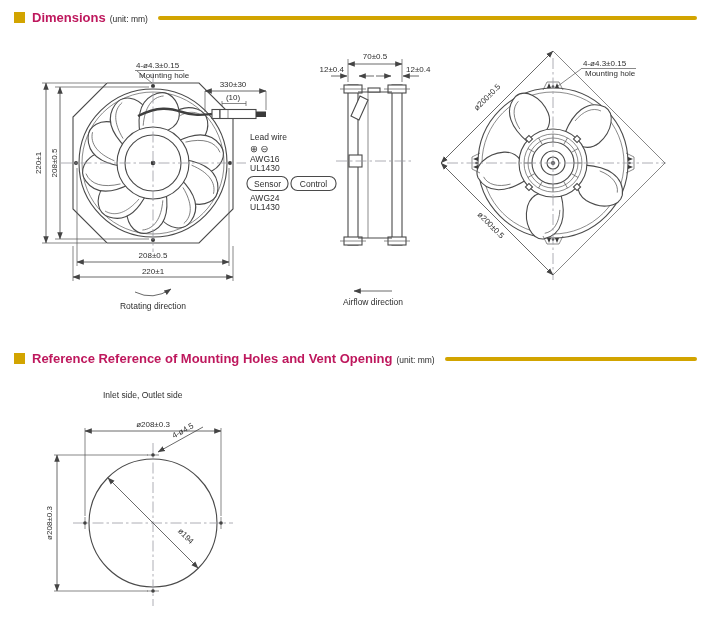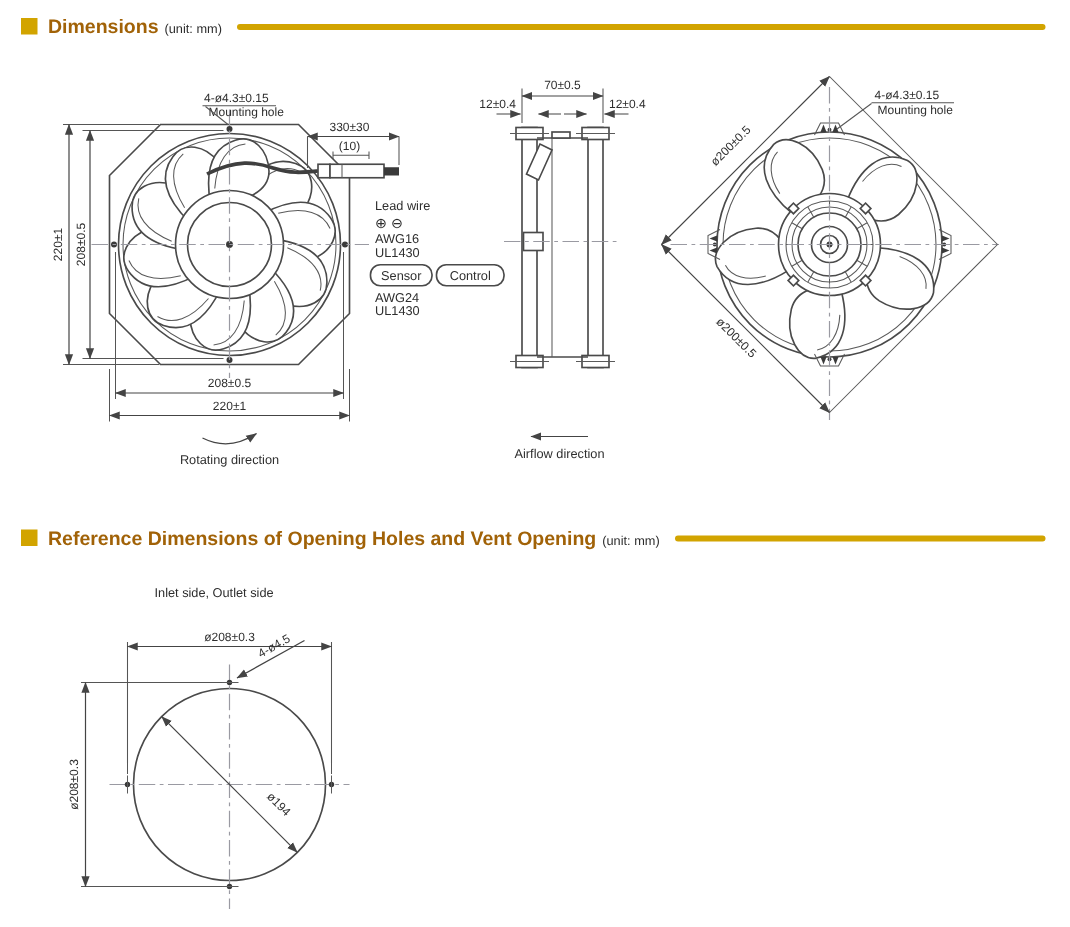--- a/index.html
+++ b/index.html
@@ -1,20 +1,20 @@
 <!DOCTYPE html>
 <html><head>
 <meta charset="utf-8">
 <style>
   html,body{margin:0;padding:0;background:#fff;}
   .page{position:relative;width:713px;height:618px;background:#ffffff;
         font-family:"Liberation Sans",sans-serif;overflow:hidden;}
   .sec-header{position:absolute;left:14px;right:16px;display:flex;align-items:center;}
   .sec-header .bullet{width:11px;height:11px;background:#d2a400;flex:0 0 auto;margin-right:7px;}
-  .sec-header h2{font-size:13px;line-height:13px;font-weight:bold;color:#a16207;margin:0;white-space:nowrap;}
+  .sec-header h2{font-size:13px;line-height:13px;font-weight:bold;color:#be185d;margin:0;white-space:nowrap;}
   .sec-header .unit{font-size:8.5px;color:#2b2b2b;margin-left:4px;white-space:nowrap;position:relative;top:1px;text-align:center;}
   .sec-header .rule{flex:1 1 auto;height:4px;background:#d2a400;margin-left:10px;border-radius:2px;}
   svg{position:absolute;left:0;}
   svg text{font-family:"Liberation Sans",sans-serif;fill:#2e2e2e;}
   .dim{font-size:8px;}
   .big{font-size:8.5px;}
   .geo{stroke:#4a4a4a;stroke-width:1.1;fill:none;}
   .geoW{stroke:#4a4a4a;stroke-width:1.1;fill:#ffffff;}
   .thin{stroke:#5a5a5a;stroke-width:0.7;fill:none;}
   .dimln{stroke:#444444;stroke-width:0.8;fill:none;}
@@ -243,21 +243,21 @@
 
       <text class="dim" x="583" y="36">4-ø4.3±0.15</text>
       <line class="ext" x1="581" y1="38.5" x2="636" y2="38.5"></line>
       <text class="dim" x="585" y="46">Mounting hole</text>
       <line class="ext" x1="581" y1="39" x2="558" y2="56"></line>
     </g>
   </svg>
 
   <div class="sec-header" style="top:352px;">
     <span class="bullet"></span>
-    <h2>Reference Dimensions of Opening Holes and Vent Opening</h2>
+    <h2>Reference Reference of Mounting Holes and Vent Opening</h2>
     <span class="unit">(unit: mm)</span>
     <span class="rule"></span>
   </div>
 
   <svg style="top:385px;" width="713" height="233" viewBox="0 0 713 233">
     <defs>
       <marker id="arrB" viewBox="0 0 10 10" refX="9.5" refY="5" markerWidth="9" markerHeight="9" orient="auto-start-reverse">
           <path d="M0,1.2 L10,5 L0,8.8 Z" fill="#444"></path>
         </marker>
     </defs>

